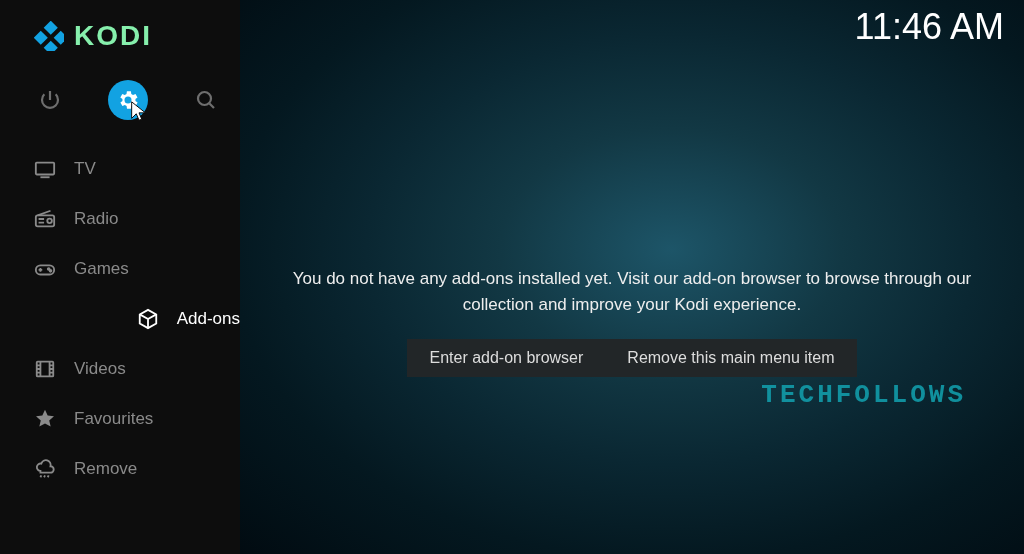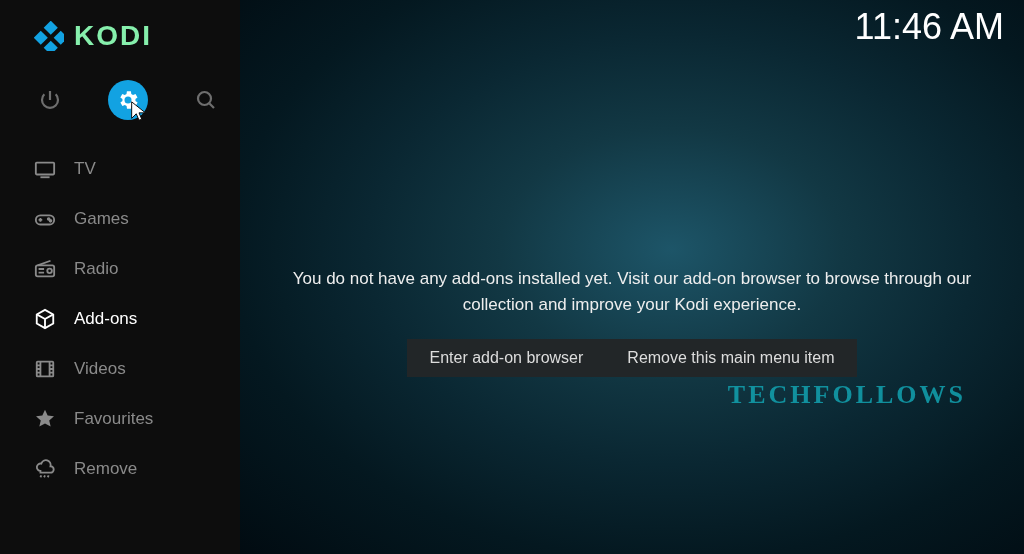--- a/index.html
+++ b/index.html
@@ -38,21 +38,21 @@
     .cursor {
       position: absolute; left: 128px; top: 100px;
       pointer-events: none; z-index: 20;
     }
     .nav { padding-top: 6px; }
     .nav-item {
       display: flex; align-items: center;
       height: 50px; padding-left: 32px;
       cursor: pointer; color: #8a8a8a;
     }
-    .nav-item.selected { color: #fff; }
+    .nav-item.selected { color: #fff; justify-content: flex-end; }
     .nav-icon {
       width: 26px; height: 26px; margin-right: 16px;
       display: flex; align-items: center; justify-content: center;
       flex-shrink: 0;
     }
     .nav-label { font-size: 17px; }
     .main {
       position: absolute; left: 240px; right: 0; top: 0; bottom: 0;
       background: radial-gradient(ellipse at 55% 45%, #1d5568 0%, #123844 28%, #0a2732 50%, #041820 72%, #010b11 100%);
     }
@@ -72,21 +72,21 @@
     }
     .btn-row { display: flex; margin-top: 22px; }
     .btn {
       background: #222628; color: #ddd;
       padding: 10px 22px; font-size: 16px;
       cursor: pointer;
     }
     .watermark {
       position: absolute; right: 58px; top: 380px;
       color: #12a2b0; font-size: 26px; font-weight: 800;
-      letter-spacing: 3px; font-family: Liberation Serif, serif;
+      letter-spacing: 3px; font-family: Liberation Mono, monospace;
       opacity: 0.85;
     }
   </style>
 </head>
 <body>
 
 <div class="sidebar">
   <div class="logo-row">
     <svg width="30" height="30" viewBox="0 0 24 24">
       <rect x="10" y="0" width="8" height="8" transform="rotate(45 12 4)" fill="#12a2e2"></rect>
@@ -127,37 +127,37 @@
           <svg width="22" height="22" viewBox="0 0 24 24" fill="none" stroke="currentColor" stroke-width="2">
             <rect x="2" y="5" width="20" height="13" rx="1"></rect>
             <path d="M7 21h10"></path>
           </svg>
         </span>
       <span class="nav-label">TV</span>
     </div>
     <div class="nav-item">
       <span class="nav-icon">
           <svg width="22" height="22" viewBox="0 0 24 24" fill="none" stroke="currentColor" stroke-width="2">
+            <rect x="2" y="8" width="20" height="12" rx="2"></rect>
+            <circle cx="17" cy="14" r="2.5"></circle>
+            <path d="M5 12h6M5 16h6M4 8l14-5"></path>
+          </svg>
+        </span>
+      <span class="nav-label">Radio</span>
+    </div>
+    <div class="nav-item">
+      <span class="nav-icon">
+          <svg width="22" height="22" viewBox="0 0 24 24" fill="none" stroke="currentColor" stroke-width="2">
             <rect x="2" y="8" width="20" height="10" rx="5"></rect>
             <path d="M7 11v4M5 13h4"></path>
             <circle cx="16" cy="12" r="1" fill="currentColor"></circle>
             <circle cx="18" cy="14" r="1" fill="currentColor"></circle>
           </svg>
         </span>
       <span class="nav-label">Games</span>
-    </div>
-    <div class="nav-item">
-      <span class="nav-icon">
-          <svg width="22" height="22" viewBox="0 0 24 24" fill="none" stroke="currentColor" stroke-width="2">
-            <rect x="2" y="8" width="20" height="12" rx="2"></rect>
-            <circle cx="17" cy="14" r="2.5"></circle>
-            <path d="M5 12h6M5 16h6M4 8l14-5"></path>
-          </svg>
-        </span>
-      <span class="nav-label">Radio</span>
     </div>
     <div class="nav-item selected">
       <span class="nav-icon">
           <svg width="22" height="22" viewBox="0 0 24 24" fill="none" stroke="currentColor" stroke-width="2">
             <path d="M12 2 3 7v10l9 5 9-5V7l-9-5Z"></path>
             <path d="M3 7l9 5 9-5M12 12v10"></path>
           </svg>
         </span>
       <span class="nav-label">Add-ons</span>
     </div>

